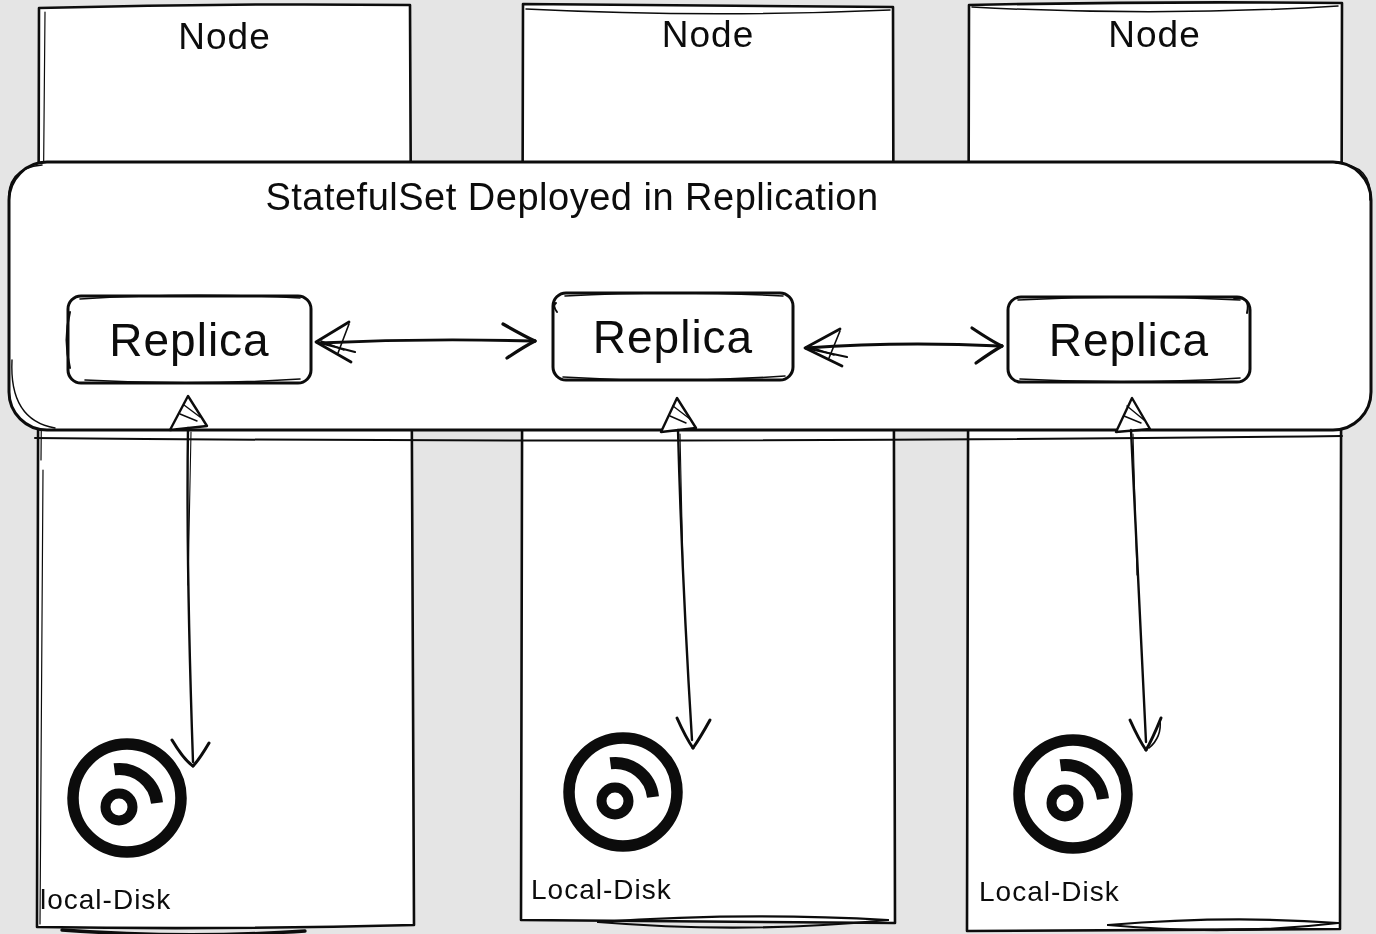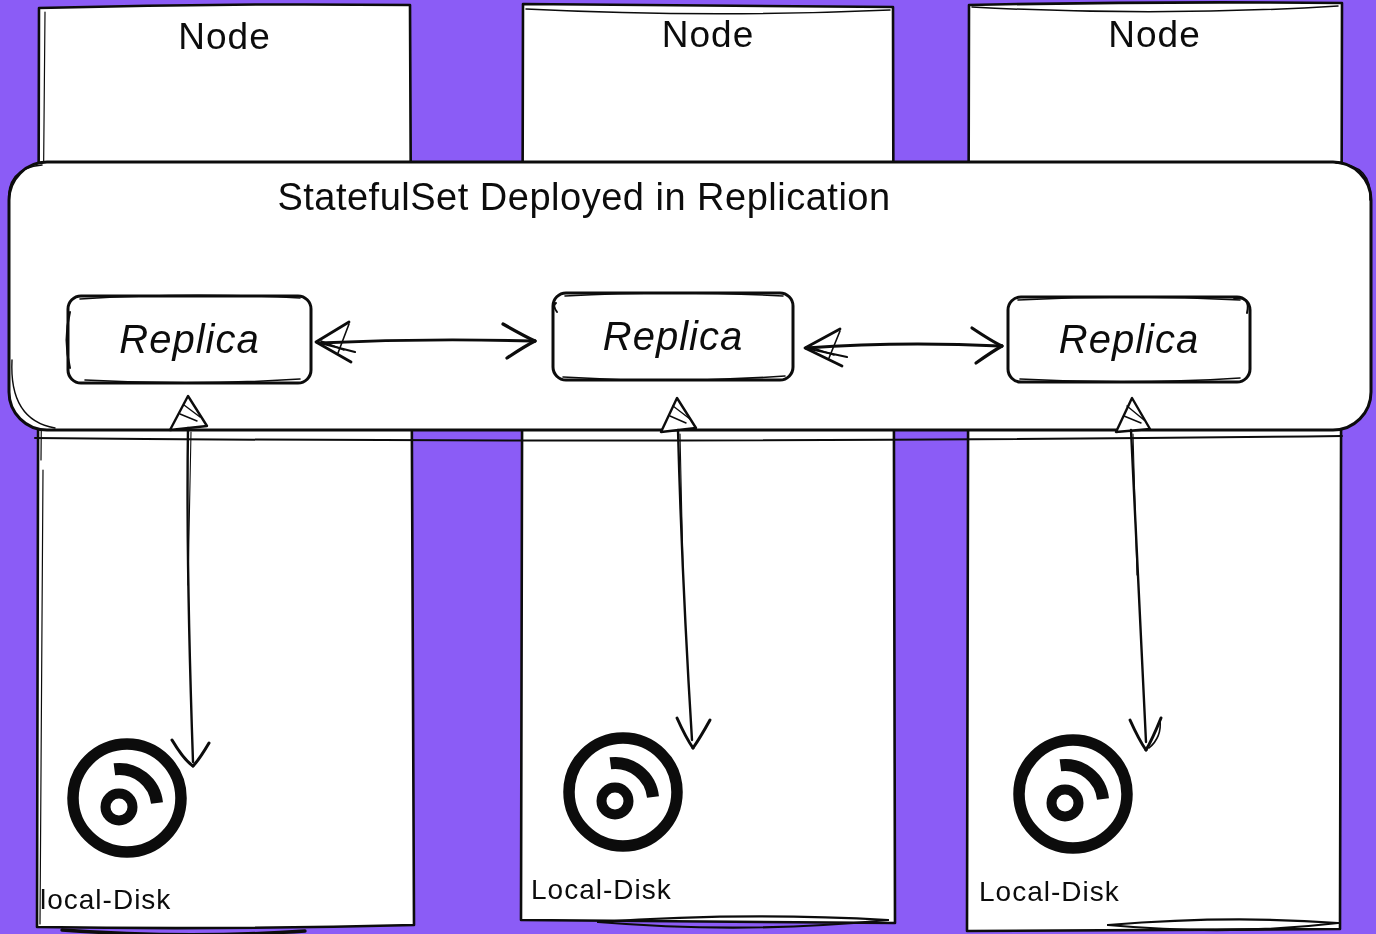--- a/index.html
+++ b/index.html
@@ -1,20 +1,20 @@
 <!DOCTYPE html>
 <html><head>
 <meta charset="utf-8">
 <style>
   html, body { margin: 0; padding: 0; background: #ffffff; }
   .canvas {
     position: relative;
     width: 1376px;
     height: 934px;
-    background: #8b5cf6;
+    background: #e5e5e5;
     overflow: hidden;
     font-family: "Liberation Sans", "DejaVu Sans", sans-serif;
     color: #0c0c0c;
   }
   svg.layer {
     position: absolute;
     left: 0; top: 0;
     width: 1376px; height: 934px;
   }
   .lbl {
@@ -30,23 +30,22 @@
   }
   .banner-title {
     text-align: center;
     font-size: 38px;
     letter-spacing: 0.5px;
   }
   .replica-label {
     display: flex;
     align-items: center;
     justify-content: center;
-    font-size: 40px;
+    font-size: 46px;
     letter-spacing: 1px;
-    font-style: italic;
   }
   .disk-label {
     font-size: 28px;
     letter-spacing: 1px;
   }
 </style>
 </head>
 <body>
 
 <div class="canvas">
@@ -161,21 +160,21 @@
       <circle cx="0" cy="0" r="54" stroke-width="11.5"></circle>
       <circle cx="-8" cy="9" r="13.5" stroke-width="10"></circle>
       <path d="M -12.6 -28.7 A 38 38 0 0 1 30 5" stroke-width="12" stroke-linecap="butt"></path>
     </g>
   </svg>
 
   <div class="lbl node-label" style="left:36px; top:16px; width:377px;">Node</div>
   <div class="lbl node-label" style="left:521px; top:14px; width:374px;">Node</div>
   <div class="lbl node-label" style="left:967px; top:14px; width:375px;">Node</div>
 
-  <div class="lbl banner-title" style="left:12px; top:176px; width:1144px;">StatefulSet Deployed in Replication</div>
+  <div class="lbl banner-title" style="left:0px; top:176px; width:1144px;">StatefulSet Deployed in Replication</div>
 
   <div class="lbl replica-label" style="left:68px; top:296px; width:243px; height:87px;">Replica</div>
   <div class="lbl replica-label" style="left:553px; top:293px; width:240px; height:87px;">Replica</div>
   <div class="lbl replica-label" style="left:1008px; top:297px; width:242px; height:85px;">Replica</div>
 
   <div class="lbl disk-label" style="left:40px; top:884px;">local-Disk</div>
   <div class="lbl disk-label" style="left:531px; top:874px;">Local-Disk</div>
   <div class="lbl disk-label" style="left:979px; top:876px;">Local-Disk</div>
 
 </div>

